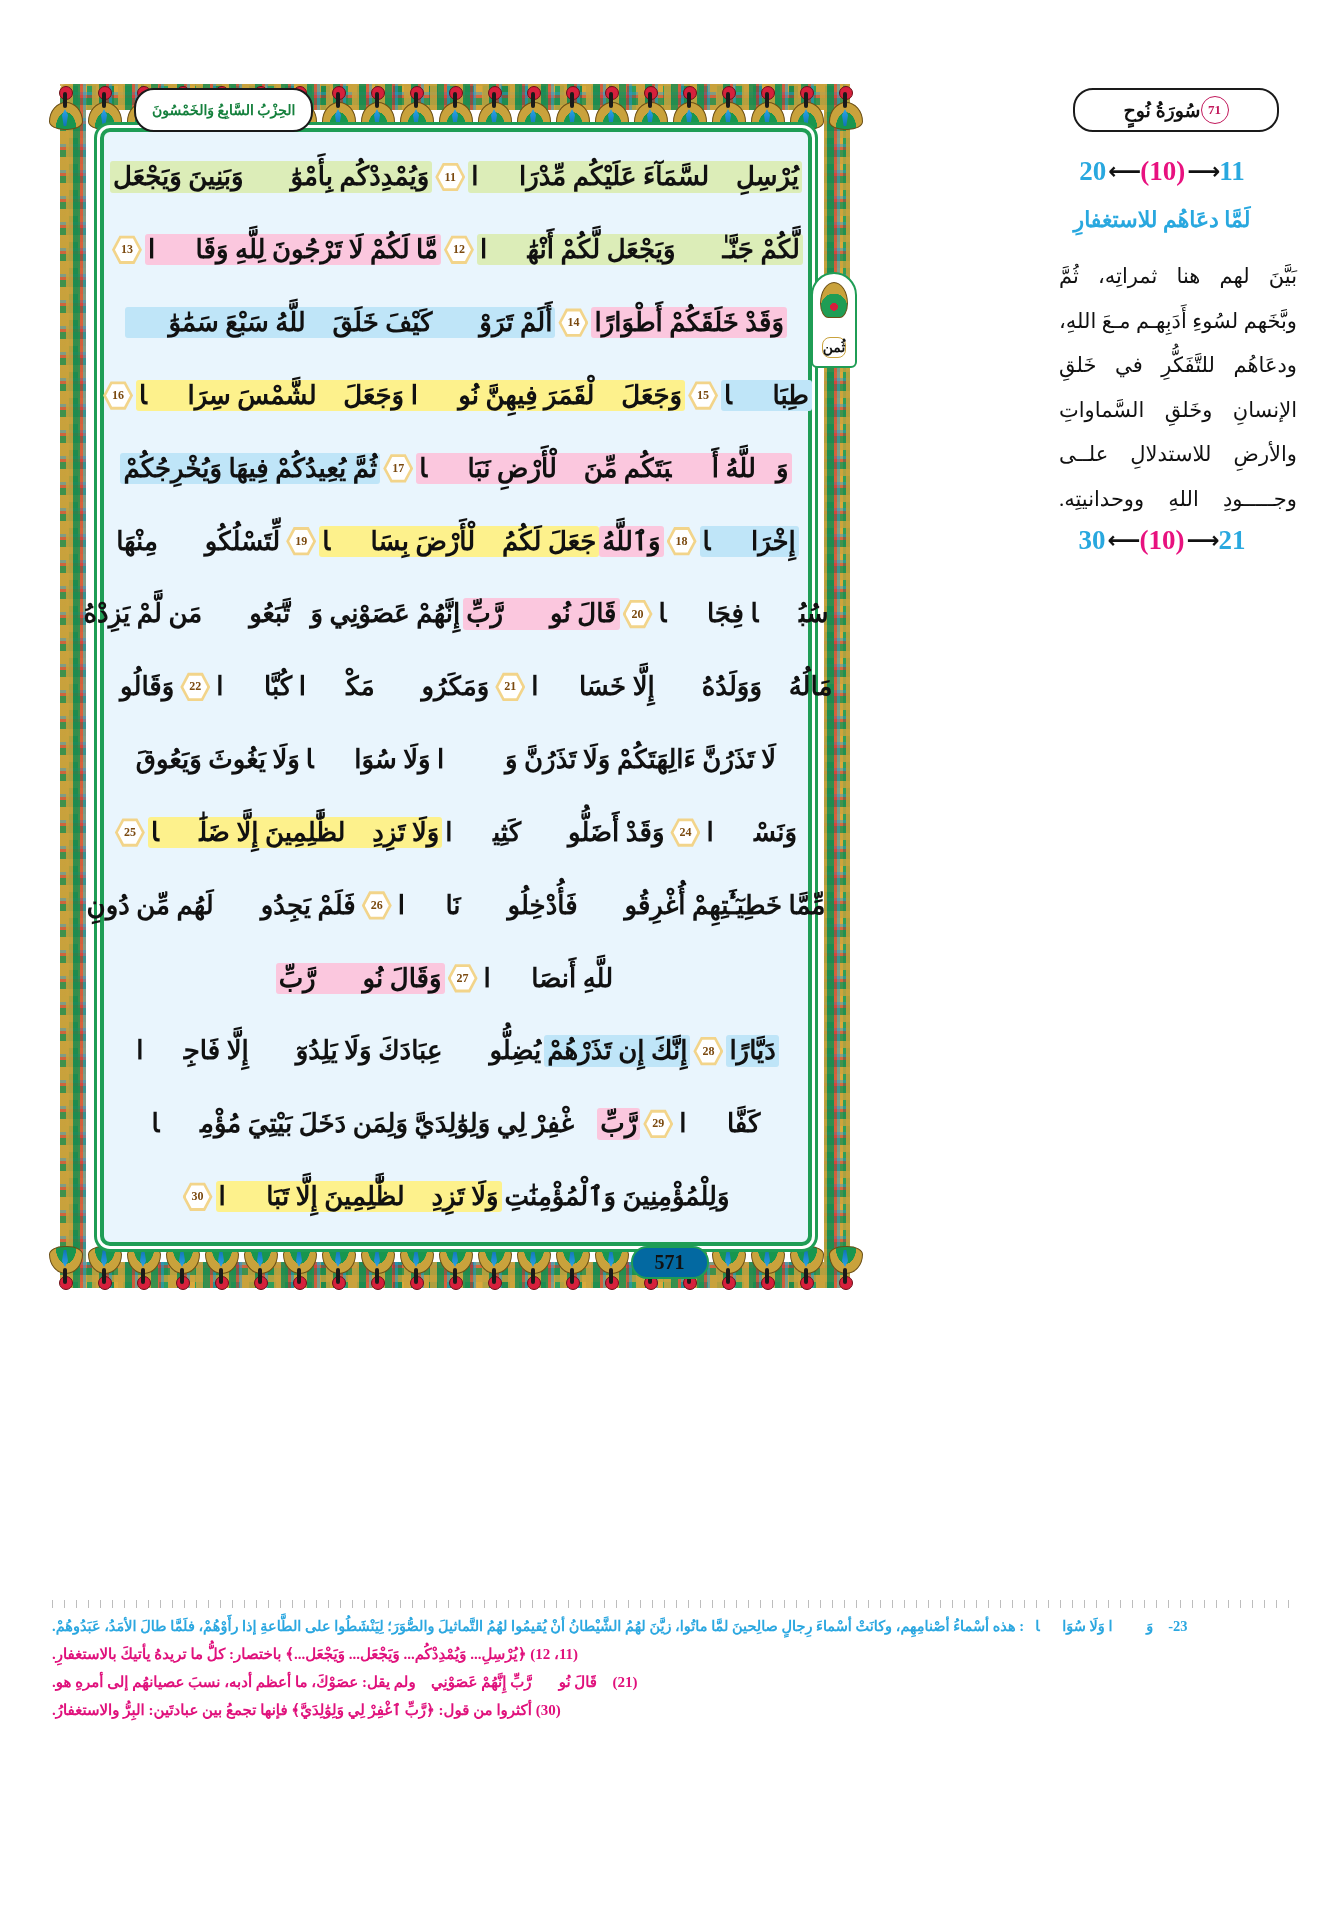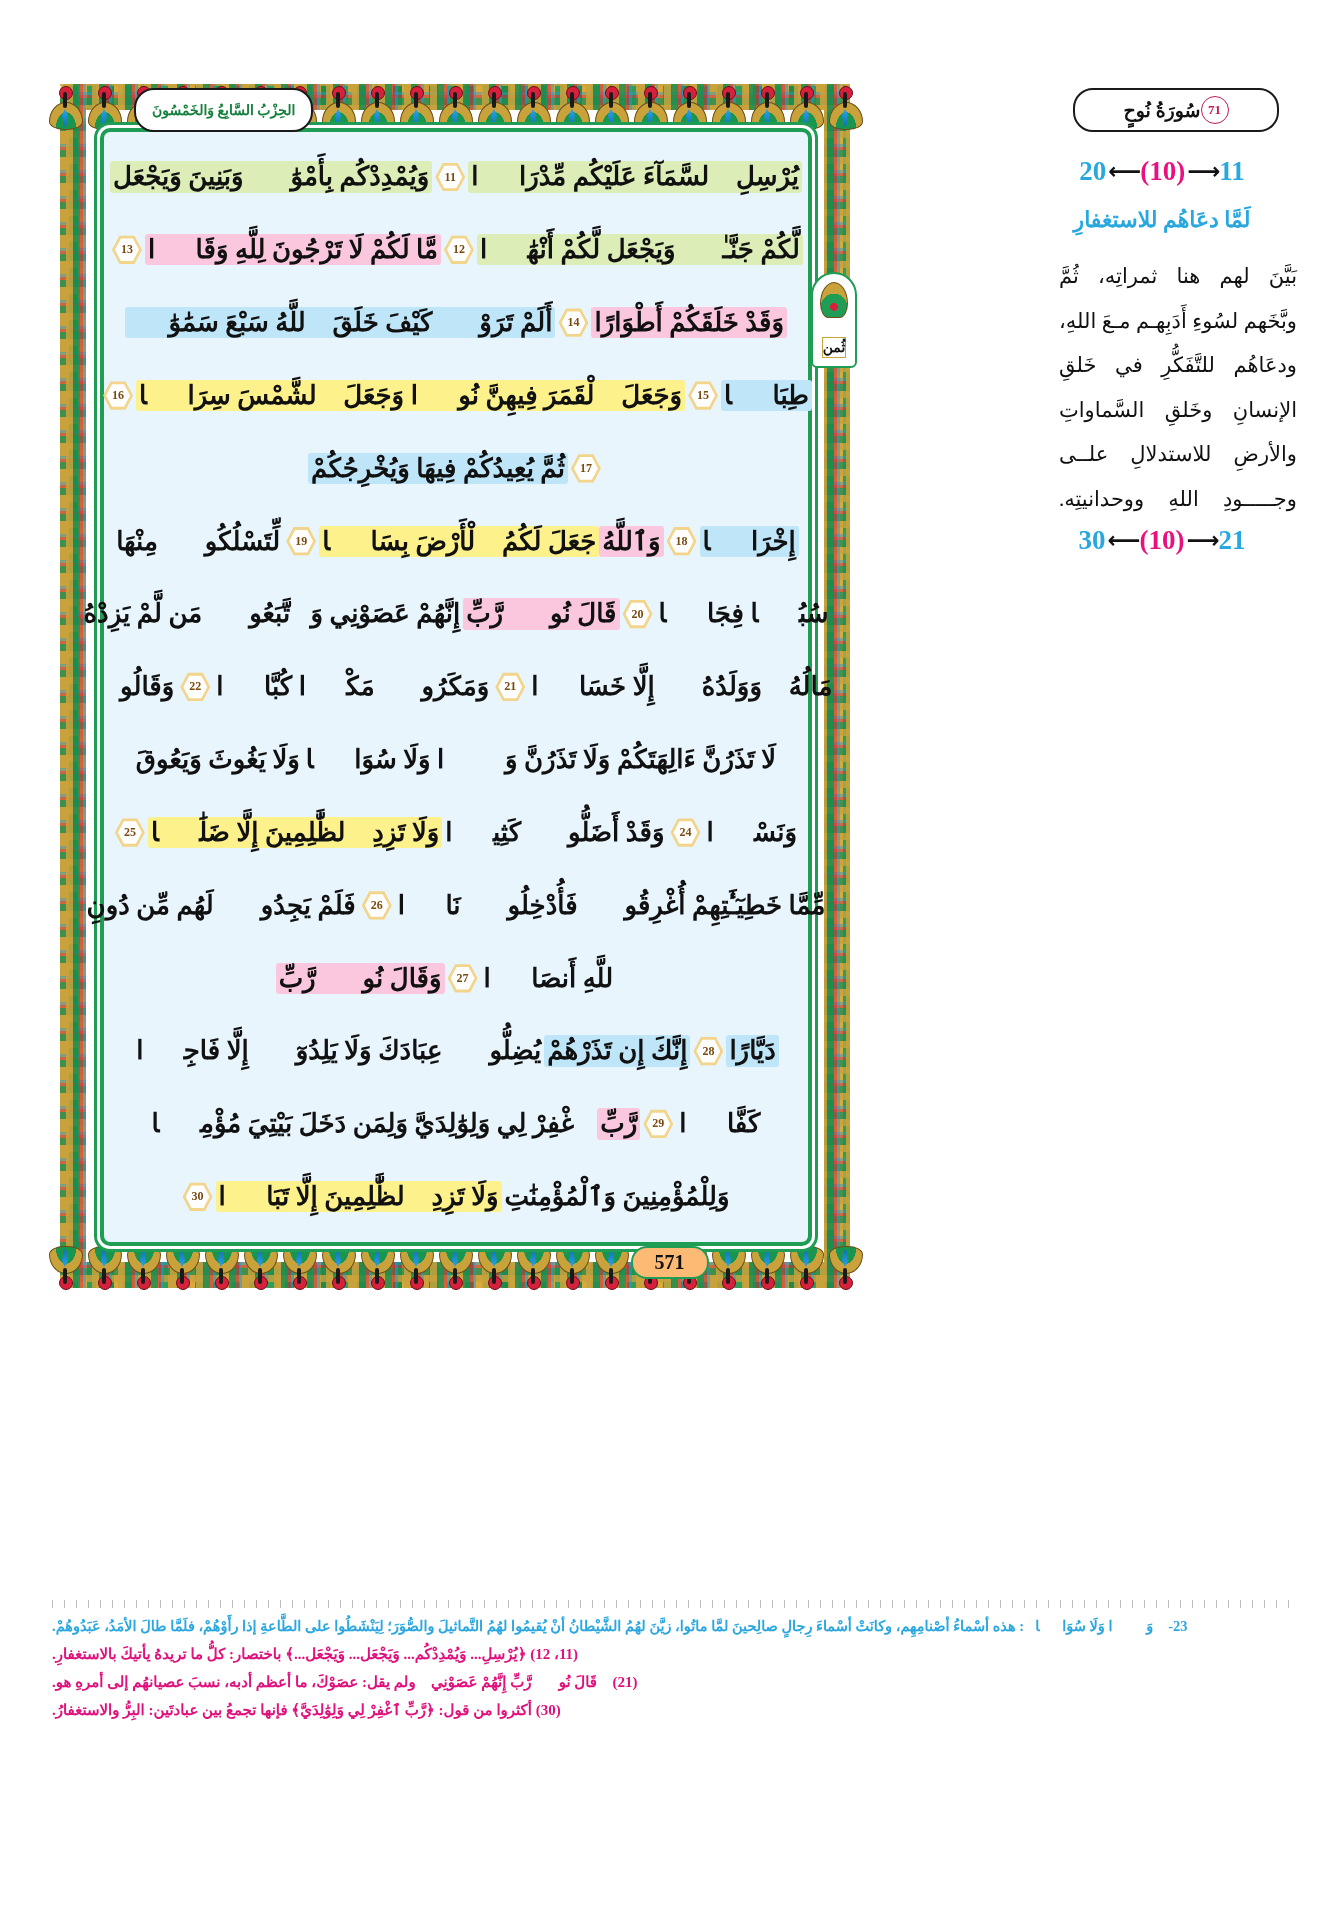--- a/index.html
+++ b/index.html
@@ -112,21 +112,21 @@
     padding-bottom:8px;box-sizing:border-box;
   }
   #thumun .orn{
     position:absolute;top:8px;left:50%;transform:translateX(-50%);
     width:26px;height:34px;
     background:radial-gradient(circle at 50% 70%,#d6203c 0 14%,#1f9d55 15% 48%,#c9a23c 49% 100%);
     border-radius:50% 50% 30% 30%/60% 60% 40% 40%;border:1px solid #6b4f16;
   }
   #thumun .lbl{
     font-family:"Liberation Serif",serif;font-size:14px;font-weight:700;color:#111;
-    border:1px solid #c9a23c;border-radius:0;padding:1px 0;background:#fff;
+    border:1px solid #c9a23c;border-radius:8px;padding:1px 0;background:#fff;
   }
 
   
   #quran-body{
     position:absolute;left:108px;top:140px;width:696px;height:1094px;
     display:flex;flex-direction:column;justify-content:space-between;
     padding:6px 8px;box-sizing:border-box;z-index:5;
   }
   .qline{
     display:flex;align-items:center;justify-content:center;
@@ -154,21 +154,21 @@
   .ayah::before{
     content:"";position:absolute;inset:3px;
     background:#fff;
     clip-path:polygon(25% 3%,75% 3%,100% 50%,75% 97%,25% 97%,0 50%);
     z-index:-1;
   }
 
   
   #page-num{
     position:absolute;left:50%;transform:translateX(-50%);top:1246px;
-    background:#fdba74;border:2px solid #1f9d55;border-radius:16px;
+    background:#0369a1;border:2px solid #1f9d55;border-radius:16px;
     padding:3px 22px;z-index:11;
     font-family:"Liberation Serif",serif;font-size:20px;font-weight:700;color:#111;
   }
 
   
   #tafsir{
     position:absolute;right:42px;top:152px;width:270px;height:1140px;
     direction:rtl;text-align:justify;z-index:6;
   }
   .range-hdr{
@@ -421,20 +421,21 @@
         <span class="ayah">14</span>
         <span class="seg hl-blue">أَلَمْ تَرَوْا۟ كَيْفَ خَلَقَ ٱللَّهُ سَبْعَ سَمَٰوَٰتࣲ</span>
       </div>
       <div class="qline">
         <span class="seg hl-blue">طِبَاقࣰا</span>
         <span class="ayah">15</span>
         <span class="seg hl-yellow">وَجَعَلَ ٱلْقَمَرَ فِيهِنَّ نُورࣰا وَجَعَلَ ٱلشَّمْسَ سِرَاجࣰا</span>
         <span class="ayah">16</span>
       </div>
       <div class="qline">
+        <span class="seg hl-pink">وَٱللَّهُ أَنۢبَتَكُم مِّنَ ٱلْأَرْضِ نَبَاتࣰا</span>
         <span class="ayah">17</span>
         <span class="seg hl-blue">ثُمَّ يُعِيدُكُمْ فِيهَا وَيُخْرِجُكُمْ</span>
       </div>
       <div class="qline">
         <span class="seg hl-blue">إِخْرَاجࣰا</span>
         <span class="ayah">18</span>
         <span class="seg hl-pink">وَٱللَّهُ</span>
         <span class="seg hl-yellow">جَعَلَ لَكُمُ ٱلْأَرْضَ بِسَاطࣰا</span>
         <span class="ayah">19</span>
         <span class="seg hl-none">لِّتَسْلُكُوا۟ مِنْهَا</span>

